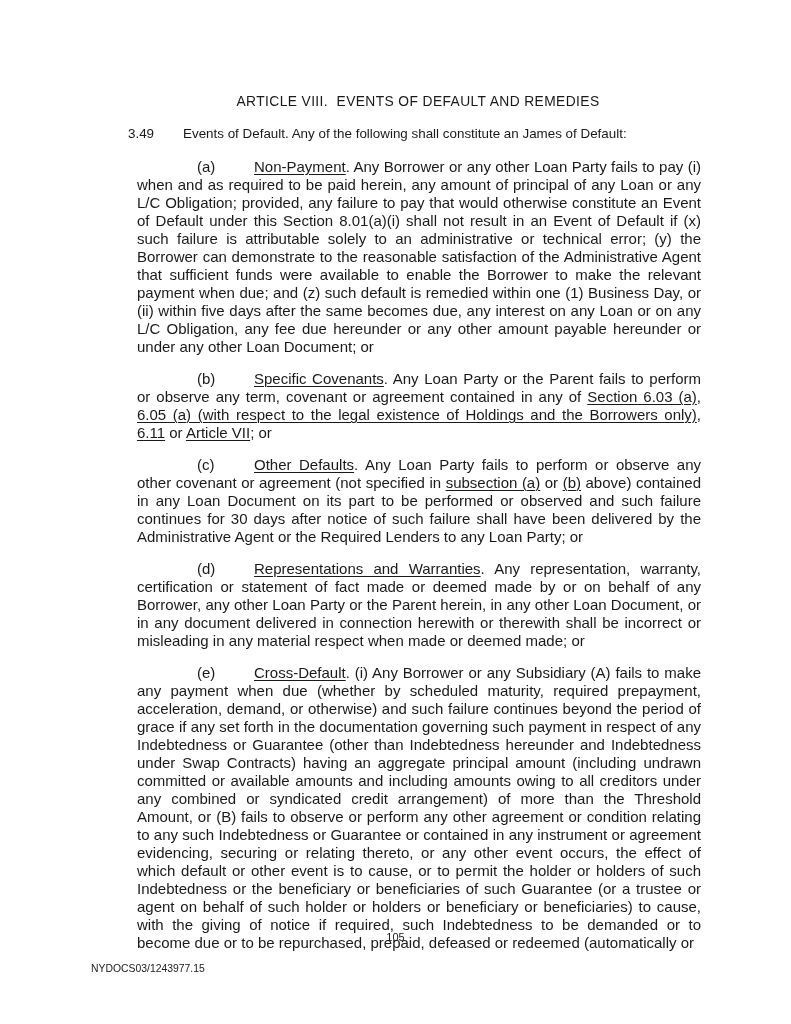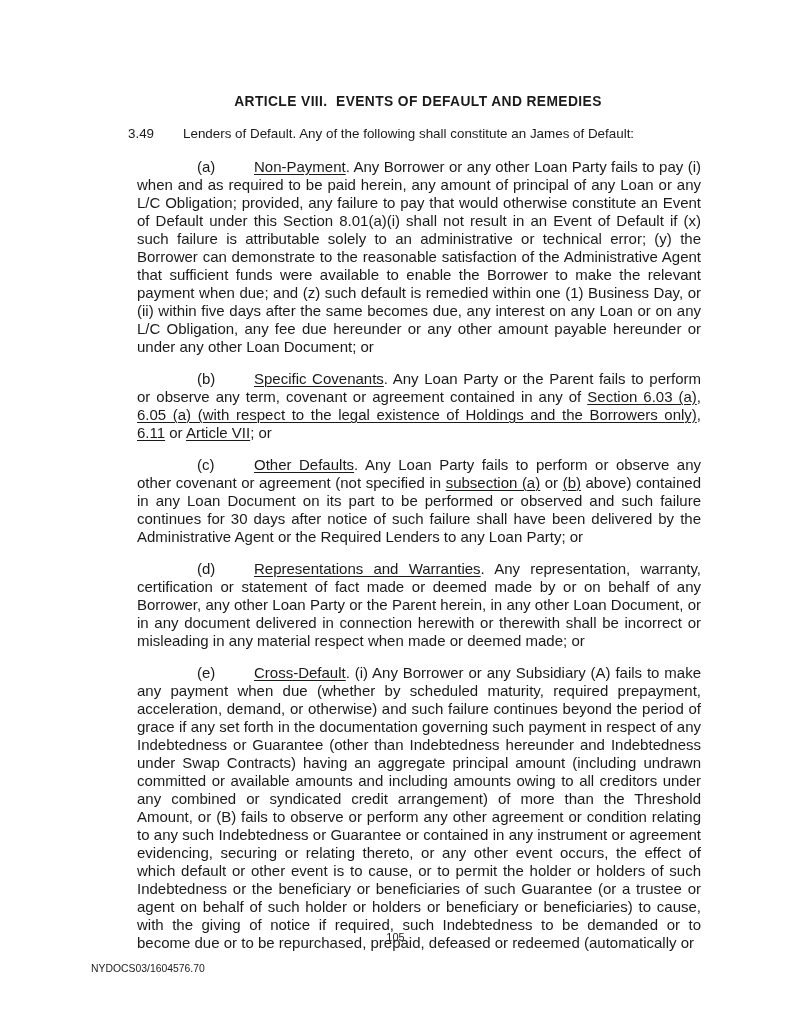--- a/index.html
+++ b/index.html
@@ -17,21 +17,21 @@
     overflow: hidden;
   }
   .content {
     position: absolute;
     left: 135px;
     top: 94px;
     width: 566px;
   }
   .article-heading {
     font-size: 13.8px;
-    font-weight: 700;
+    font-weight: 400;
     text-align: center;
     letter-spacing: 0.4px;
     margin: 0 0 16px 0;
     white-space: pre-wrap;
   }
   .section-line {
     margin: 0 0 15px -7px;
     font-size: 13.4px;
     line-height: 18px;
     white-space: normal;
@@ -82,29 +82,29 @@
   }
 </style>
 </head>
 <body>
 
 <div class="page">
   <div class="content">
 
     <div class="article-heading">ARTICLE VIII.  EVENTS OF DEFAULT AND REMEDIES</div>
 
-    <p class="section-line"><span class="slabel">3.49</span><span>Lenders of Default</span><span>.  Any of the following shall constitute an James of Default:</span></p>
+    <p class="section-line"><span class="slabel">3.49</span><span>Events of Default</span><span>.  Any of the following shall constitute an James of Default:</span></p>
 
     <p class="para"><span class="plabel">(a)</span><span class="u">Non-Payment</span><span>.  Any Borrower or any other Loan Party fails to pay (i) when and as required to be paid herein, any amount of principal of any Loan or any L/C Obligation; provided, any failure to pay that would otherwise constitute an Event of Default under this Section 8.01(a)(i) shall not result in an Event of Default if (x) such failure is attributable solely to an administrative or technical error; (y) the Borrower can demonstrate to the reasonable satisfaction of the Administrative Agent that sufficient funds were available to enable the Borrower to make the relevant payment when due; and (z) such default is remedied within one (1) Business Day, or (ii) within five days after the same becomes due, any interest on any Loan or on any L/C Obligation, any fee due hereunder or any other amount payable hereunder or under any other Loan Document; or</span></p>
 
     <p class="para"><span class="plabel">(b)</span><span class="u">Specific Covenants</span><span>.  Any Loan Party or the Parent fails to perform or observe any term, covenant or agreement contained in any of </span><span class="u">Section  6.03 (a)</span><span>, </span><span class="u">6.05 (a) (with respect to the legal existence of Holdings and the Borrowers only)</span><span>, </span><span class="u">6.11</span><span> or </span><span class="u">Article VII</span><span>; or</span></p>
 
     <p class="para"><span class="plabel">(c)</span><span class="u">Other Defaults</span><span>.  Any Loan Party fails to perform or observe any other covenant or agreement (not specified in </span><span class="u">subsection (a)</span><span> or </span><span class="u">(b)</span><span> above) contained in any Loan Document on its part to be performed or observed and such failure continues for 30 days after notice of such failure shall have been delivered by the Administrative Agent or the Required Lenders to any Loan Party; or</span></p>
 
     <p class="para"><span class="plabel">(d)</span><span class="u">Representations and Warranties</span><span>.   Any representation, warranty, certification or statement of fact made or deemed made by or on behalf of any Borrower, any other Loan Party or the Parent herein, in any other Loan Document, or in any document delivered in connection herewith or therewith shall be incorrect or misleading in any material respect when made or deemed made; or</span></p>
 
     <p class="para"><span class="plabel">(e)</span><span class="u">Cross-Default</span><span>.  (i) Any Borrower or any Subsidiary (A) fails to make any payment when due (whether by scheduled maturity, required prepayment, acceleration, demand, or otherwise) and such failure continues beyond the period of grace if any set forth in the documentation governing such payment in respect of any Indebtedness or Guarantee (other than Indebtedness hereunder and Indebtedness under Swap Contracts) having an aggregate principal amount (including undrawn committed or available amounts and including amounts owing to all creditors under any combined or syndicated credit arrangement) of more than the Threshold Amount, or (B) fails to observe or perform any other agreement or condition relating to any such Indebtedness or Guarantee or contained in any instrument or agreement evidencing, securing or relating thereto, or any other event occurs, the effect of which default or other event is to cause, or to permit the holder or holders of such Indebtedness or the beneficiary or beneficiaries of such Guarantee (or a trustee or agent on behalf of such holder or holders or beneficiary or beneficiaries) to cause, with the giving of notice if required, such Indebtedness to be demanded or to become due or to be repurchased, prepaid, defeased or redeemed (automatically or</span></p>
 
   </div>
 
   <div class="footer-page-number">105</div>
-  <div class="footer-doc-id">NYDOCS03/1604576.70</div>
+  <div class="footer-doc-id">NYDOCS03/1243977.15</div>
 </div>
 
 </body></html>

